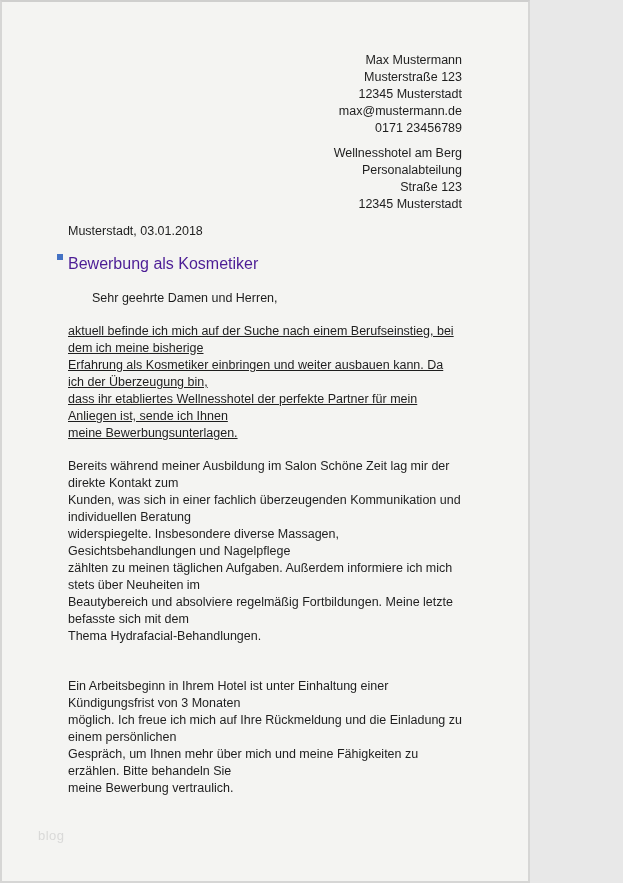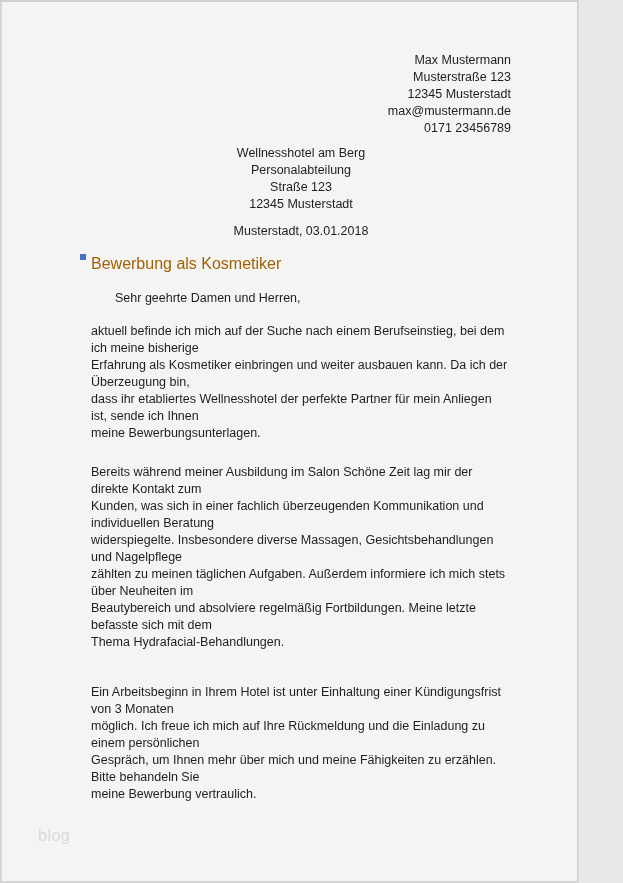--- a/index.html
+++ b/index.html
@@ -1,80 +1,80 @@
 <!DOCTYPE html>
 <html><head>
 <meta charset="utf-8">
 <style>
   html, body { margin: 0; padding: 0; background: #e8e8e8; }
   * { box-sizing: border-box; }
 
   .page {
     position: relative;
-    width: 579px;
+    width: 530px;
     height: 883px;
     background: #f4f4f2;
     border: 2px solid #d6d6d5;
     border-top-color: #cfcfce;
     font-family: "Liberation Sans", sans-serif;
     font-size: 12.5px;
     line-height: 17px;
     color: #1e1e1e;
-    padding: 50px 66px 0 89px;
+    padding: 50px 66px 0 66px;
     overflow: hidden;
   }
 
   .sender-block {
     text-align: right;
     white-space: pre-line;
   }
 
   .recipient-block {
     margin-top: 8px;
-    text-align: center;
+    text-align: right;
     white-space: pre-line;
   }
 
   .date-line {
     margin-top: 10px;
-    text-align: center;
+    text-align: left;
   }
 
   .subject-heading {
     position: relative;
     margin: 13px 0 0 0;
     font-size: 16px;
     font-weight: 400;
     line-height: 22px;
-    color: #a16207;
+    color: #4c1d95;
   }
   .subject-bullet {
     position: absolute;
     left: -11px;
     top: 1px;
     width: 6px;
     height: 6px;
     background: #4472c4;
   }
 
   .greeting { margin-top: 15px; margin-left: 24px; }
 
   .paragraph {
     white-space: pre-line;
   }
-  .p1 { margin-top: 16px; }
-  .p2 { margin-top: 22px; }
+  .p1 { margin-top: 16px; text-decoration: underline; }
+  .p2 { margin-top: 16px; }
   .p3 { margin-top: 18px; }
   .p4 { margin-top: 33px; }
 
   .watermark {
     position: absolute;
     left: 36px;
     top: 825px;
-    font-size: 16px;
+    font-size: 13px;
     color: #d9d9d8;
     letter-spacing: 0.5px;
   }
 </style>
 </head>
 <body>
 
 <div class="page">
 
   <div class="sender-block">Max Mustermann

